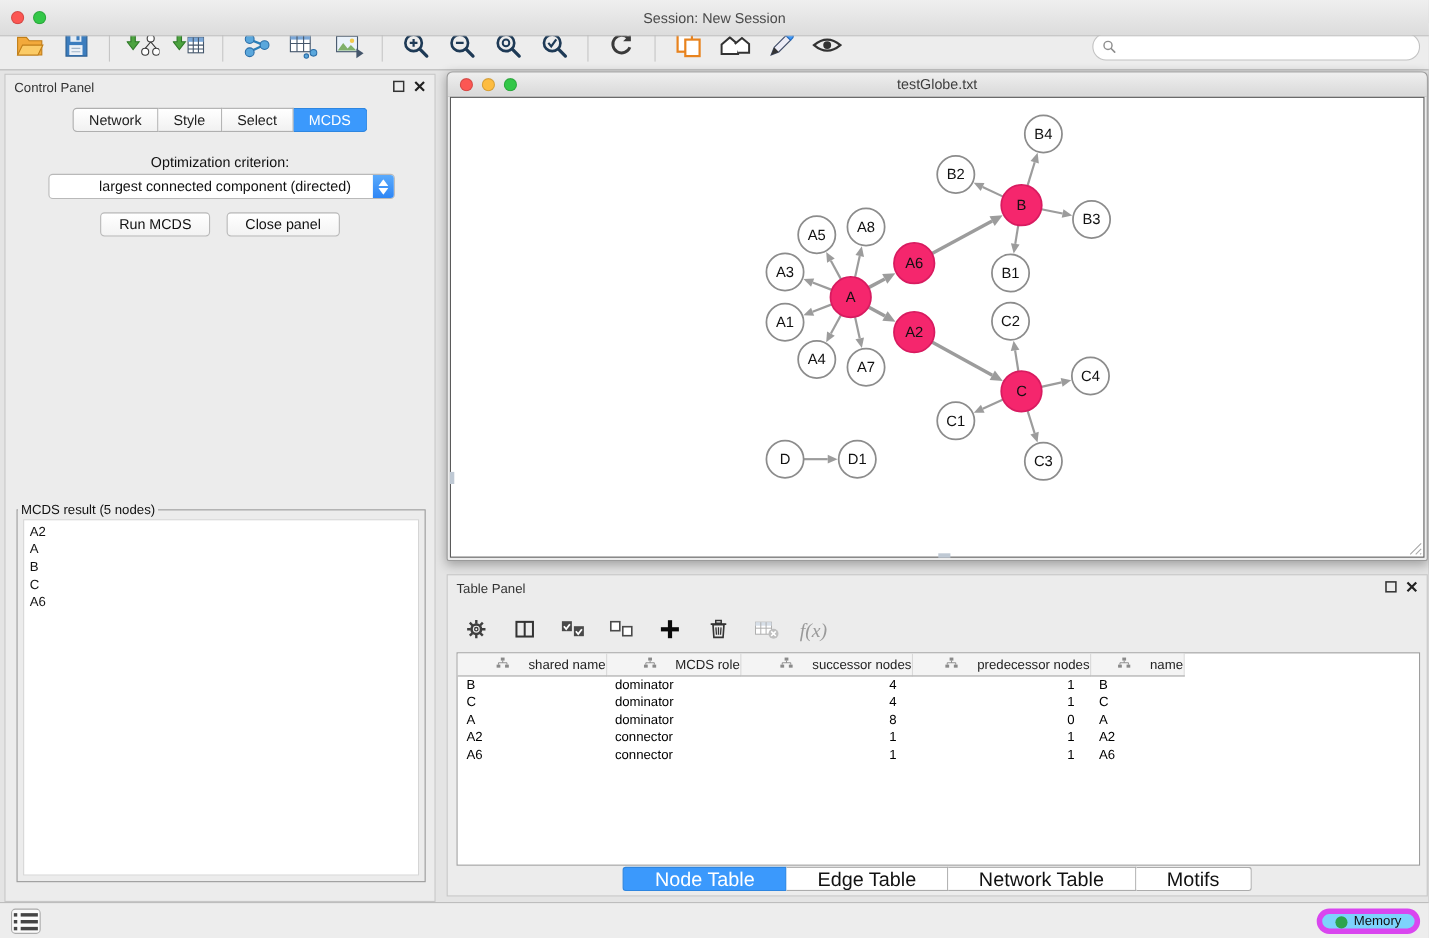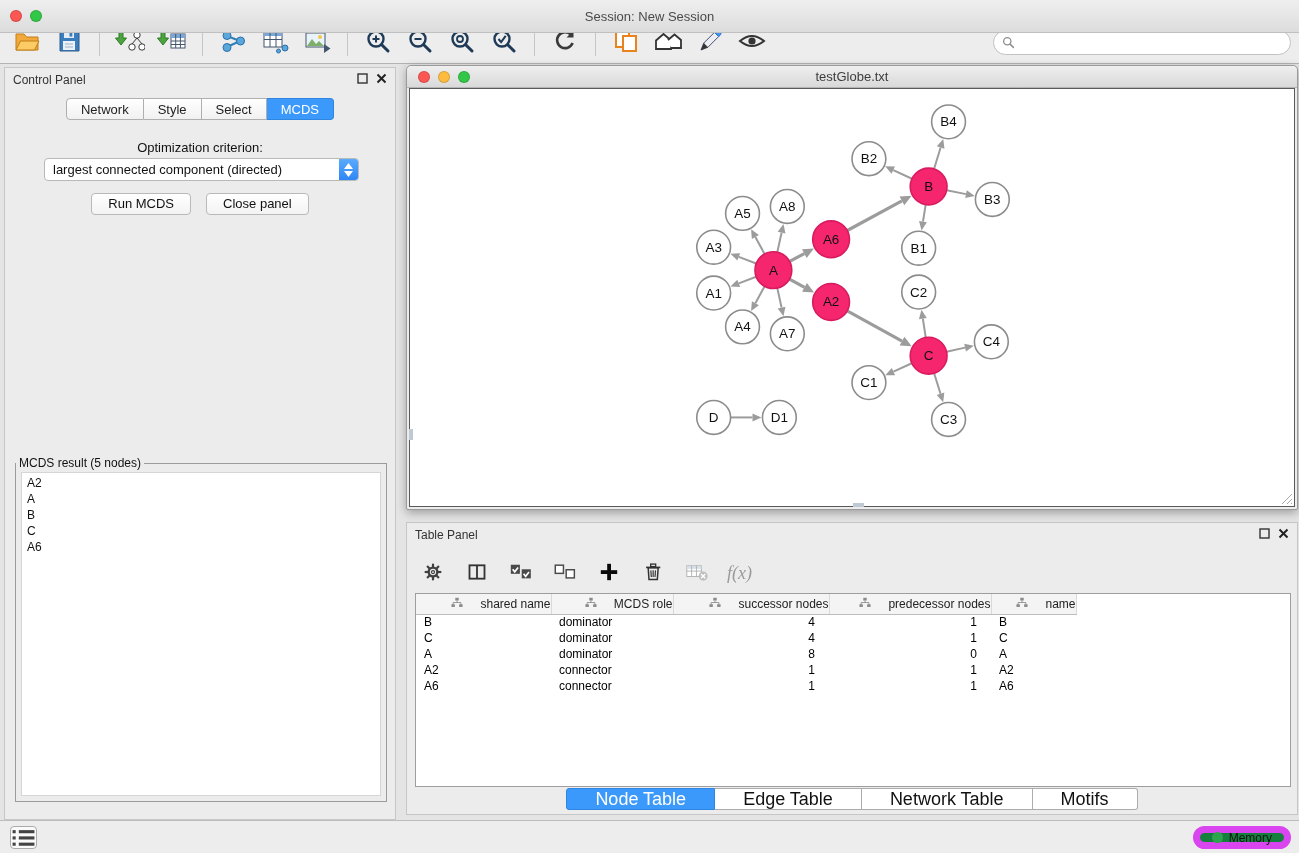--- a/index.html
+++ b/index.html
@@ -39,21 +39,21 @@
   .cp-tabs { display:flex; justify-content:center; margin-top:6px; }
   .cp-tab { font-size:13px; color:#222; background:linear-gradient(#FFFFFF,#F1F1F1);
     border:1px solid #AFAFAF; border-left:none; padding:3px 14px; height:22px; line-height:15px; }
   .cp-tab:first-child { border-left:1px solid #AFAFAF; border-radius:4px 0 0 4px; }
   .cp-tab:last-child { border-radius:0 4px 4px 0; }
   .cp-tab.active { background:#3B99FC; color:#fff; border-color:#2E86E0; }
 
   .opt-label { text-align:center; font-size:13px; color:#111; margin-top:20px; }
   .combo { position:absolute; left:39px; top:90px; width:315px; height:23px; background:#fff;
     border:1px solid #B9B9B9; border-radius:4px; display:flex; align-items:center; }
-  .combo .combo-text { flex:1; font-size:13px; color:#111; padding-left:8px; white-space:nowrap; overflow:hidden; }
+  .combo .combo-text { flex:1; font-size:13px; color:#111; padding-left:8px; white-space:nowrap; overflow:hidden;margin-left:37px; }
   .combo .stepper { width:19px; height:100%; background:linear-gradient(#5AAAFC,#2E86F5);
     border-radius:0 3px 3px 0; display:flex; flex-direction:column; align-items:center; justify-content:center; gap:2px; }
   .stepper svg { width:9px; height:6px; }
 
   .cp-buttons { position:absolute; top:125px; left:0; right:0; display:flex; justify-content:center; gap:15px; }
   .push-btn { font-size:13px; color:#111; background:linear-gradient(#FFFFFF,#F3F3F3);
     border:1px solid #B9B9B9; border-radius:4px; padding:3px 16px; height:22px; line-height:14px; font-family:inherit; }
 
   .mcds-fieldset { position:absolute; left:10px; top:388px; width:372px; height:346px;
     border:1px solid #9B9B9B; }
@@ -99,22 +99,22 @@
     padding:3px 28px; height:22px; line-height:15px; }
   .bt-tab:first-child { border-left:1px solid #ACACAC; border-radius:3px 0 0 3px; }
   .bt-tab:last-child { border-radius:0 3px 3px 0; }
   .bt-tab.active { background:#3B99FC; color:#fff; border-color:#2E86E0; }
 
   
   .statusbar { position:absolute; left:0; right:0; bottom:0; height:33px; background:#EDEDED;
     border-top:1px solid #BDBDBD; }
   .status-left-btn { position:absolute; left:10px; top:5px; width:27px; height:23px; background:#FAFAFA;
     border:1px solid #ABABAB; border-radius:4px; display:flex; align-items:center; justify-content:center; }
-  .memory-btn { position:absolute; right:8px; top:5px; height:23px; background:#15803d;
-    border:7px solid #d946ef; border-radius:12px; display:flex; align-items:center; gap:6px; padding:0 12px; }
+  .memory-btn { position:absolute; right:8px; top:5px; height:23px; background:#7dd3fc;
+    border:5px solid #d946ef; border-radius:12px; display:flex; align-items:flex-end; gap:6px; padding:0 12px; }
   .memory-dot { width:11px; height:11px; border-radius:50%; }
   .memory-btn span.lbl { font-size:12px; color:#111; }
 </style>
 </head>
 <body>
 
 <div class="app">
 
   <div class="titlebar">
     <div class="lights">

